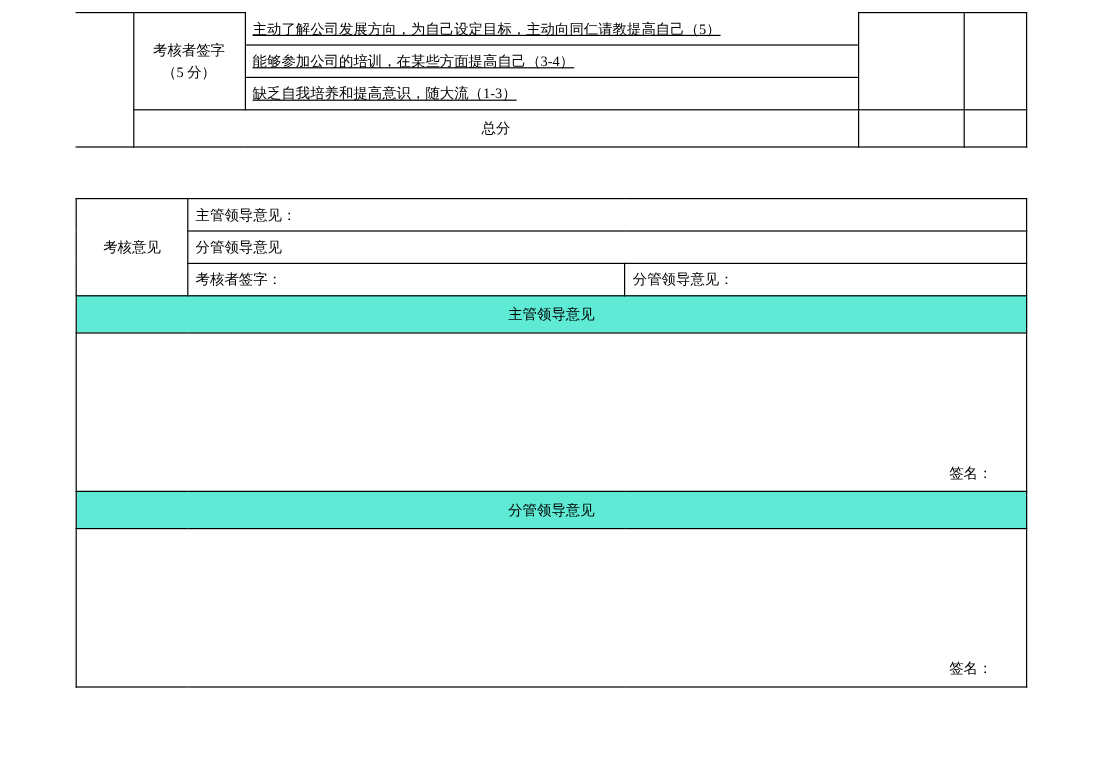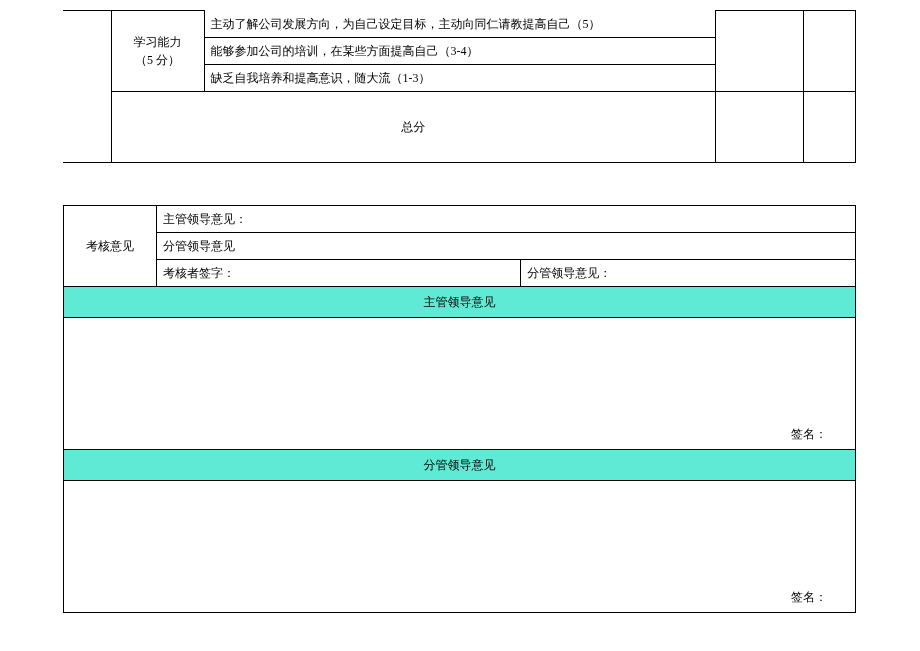--- a/index.html
+++ b/index.html
@@ -55,43 +55,43 @@
     .no-border-td { border: none; padding: 0; }
   </style>
 </head>
 <body>
 
 <table>
   <tbody>
       <tr>
     <td class="col-narrow no-left-border" rowspan="2"></td>
     <td class="col-label center">
-      <span>学习能力</span><br>
+      <span>考核者签字</span><br>
       <span>（5 分）</span>
     </td>
     <td class="no-border-td" style="padding:0;">
-      <table style="width:100%;">
+      <table style="width:100%;text-decoration:underline;">
         <tbody>
               <tr class="inner-row">
                 <td>主动了解公司发展方向，为自己设定目标，主动向同仁请教提高自己（5）</td>
               </tr>
         <tr class="inner-row">
                 <td>能够参加公司的培训，在某些方面提高自己（3-4）</td>
               </tr>
         <tr class="inner-row">
                 <td>缺乏自我培养和提高意识，随大流（1-3）</td>
               </tr>
       </tbody>
           </table>
     </td>
     <td class="col-score1"></td>
     <td class="col-score2"></td>
   </tr>
   <tr>
-    <td colspan="2" class="center" style="padding:26px;">总分</td>
+    <td colspan="2" class="center" style="padding:6px;">总分</td>
     <td></td>
     <td></td>
   </tr>
 </tbody>
   </table>
 
 <div class="spacer"></div>
 
 <table>
   <tbody>

